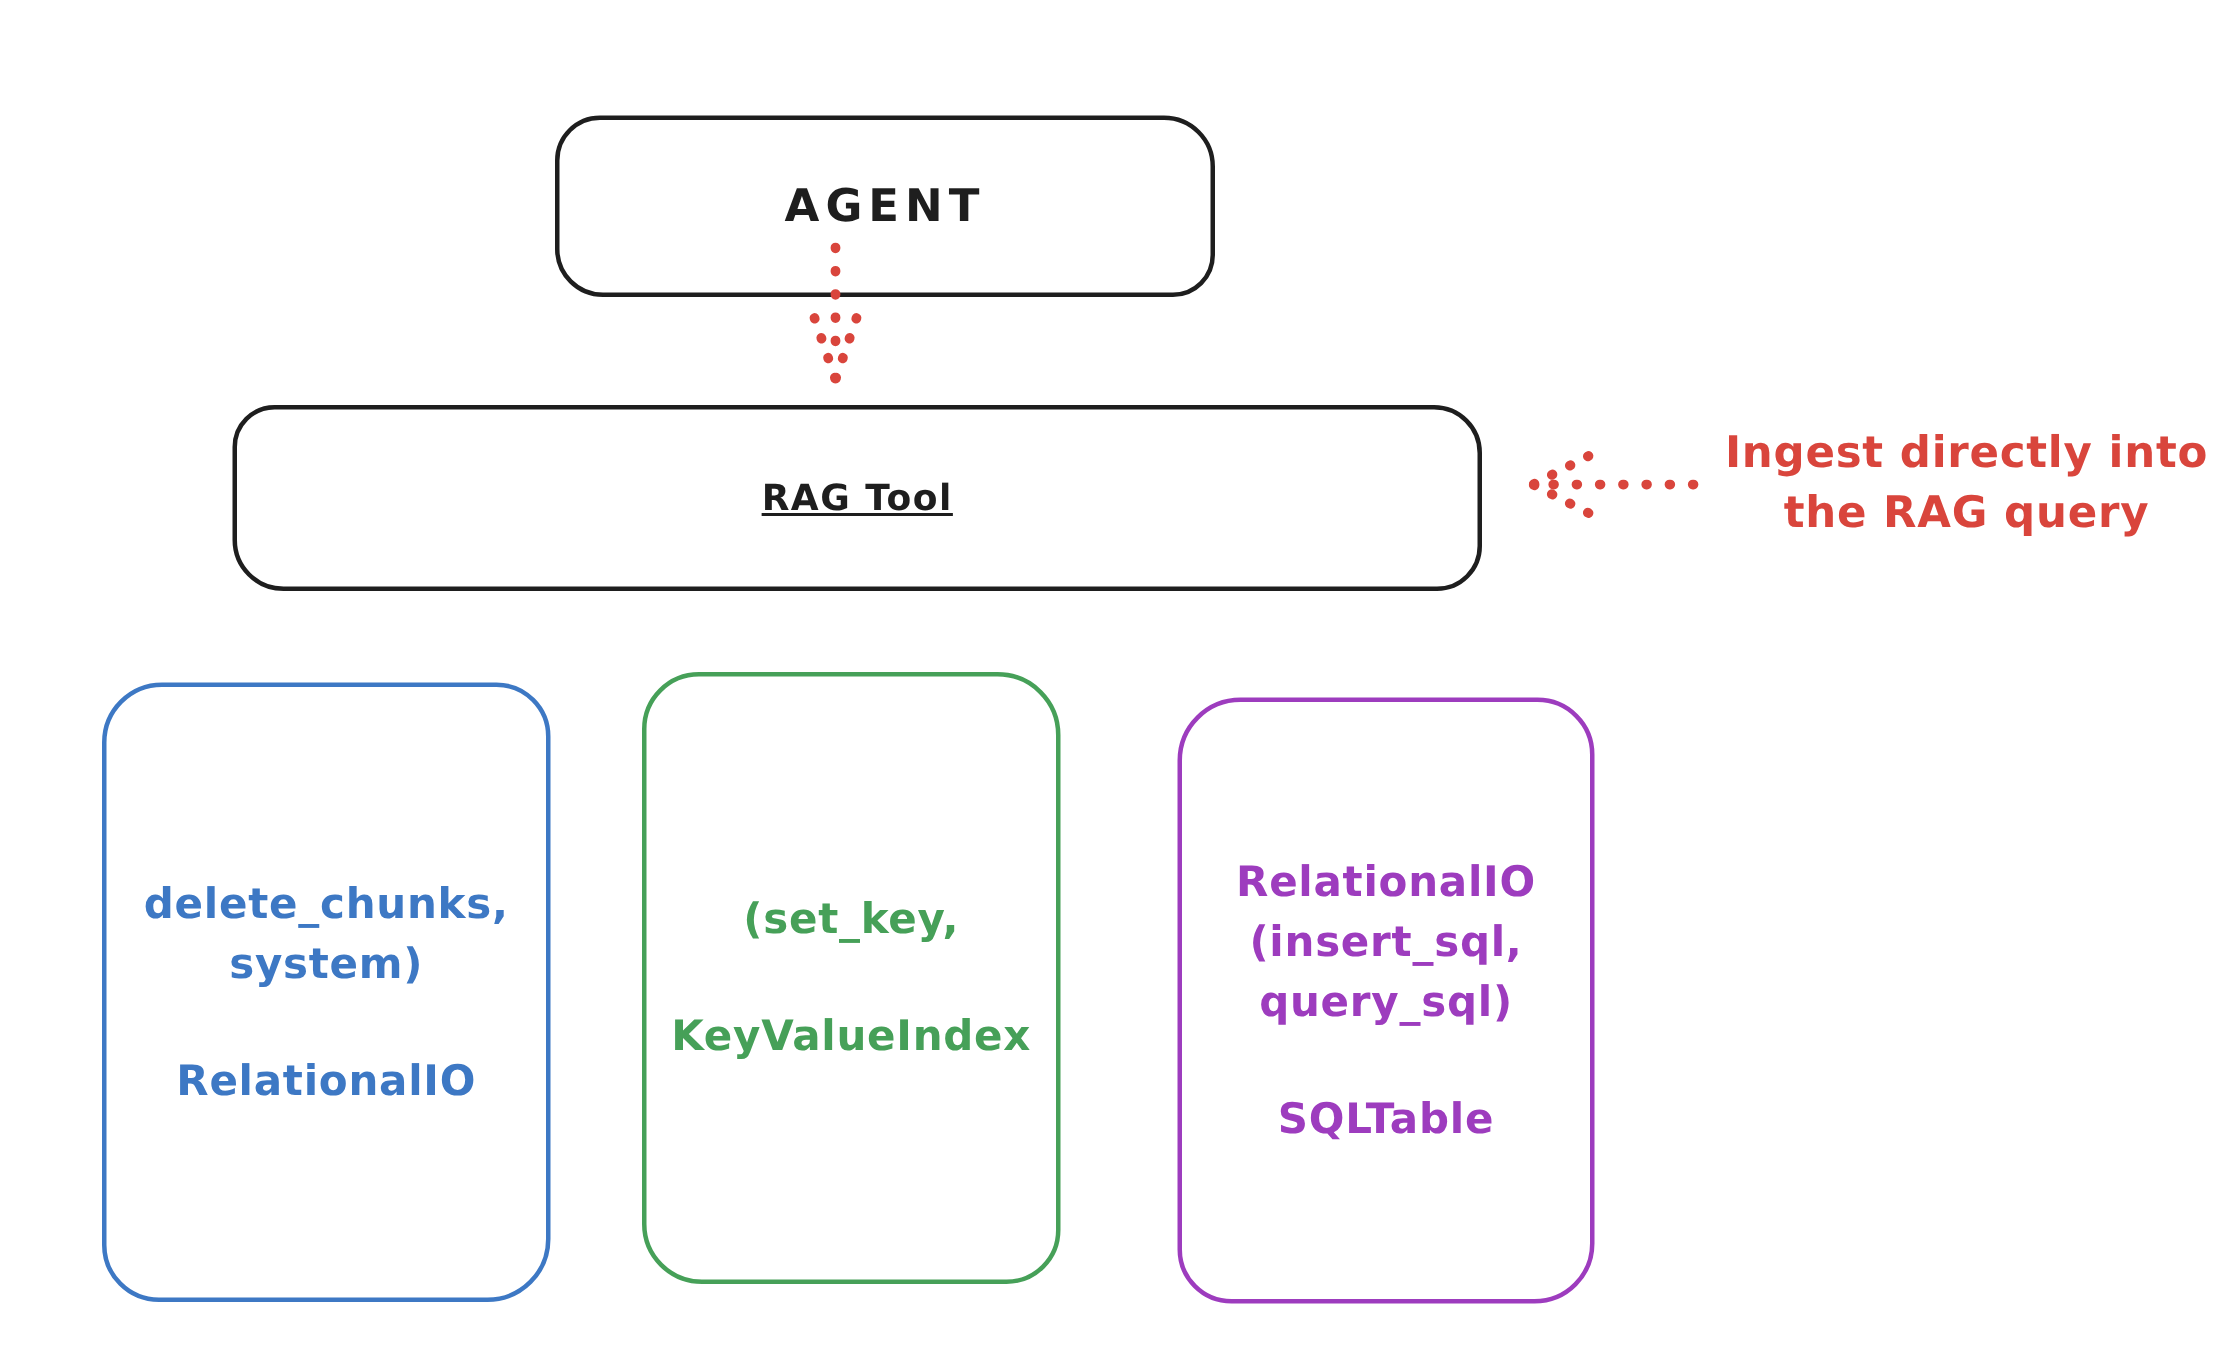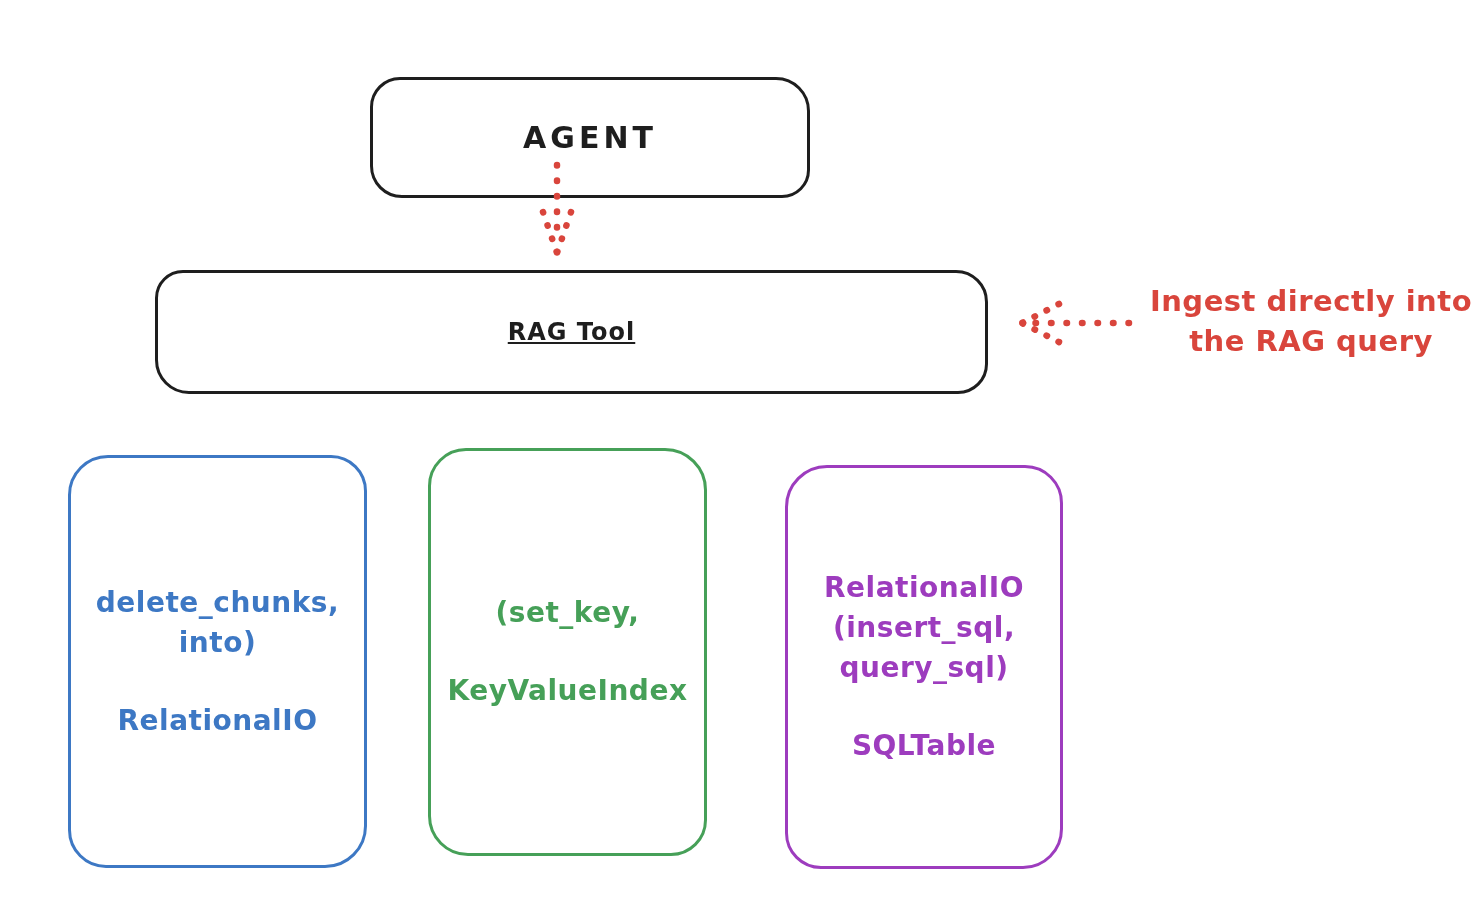--- a/index.html
+++ b/index.html
@@ -133,21 +133,21 @@
   </svg>
 
   <div class="annotation" style="color: rgb(217, 69, 60);">
     <div>Ingest directly into</div>
     <div>the RAG query</div>
   </div>
 
   <div class="backend-box vector-box" style="border-color: rgb(61, 120, 196);">
     <div class="backend-text" style="color: rgb(61, 120, 196);">
       <div>delete_chunks,</div>
-      <div>into)</div>
+      <div>system)</div>
       <div class="backend-gap"></div>
       <div>RelationalIO</div>
     </div>
   </div>
 
   <div class="backend-box keyvalue-box" style="border-color: rgb(70, 160, 88);">
     <div class="backend-text" style="color: rgb(70, 160, 88);">
       <div>(set_key,</div>
       <div class="backend-gap"></div>
       <div>KeyValueIndex</div>

